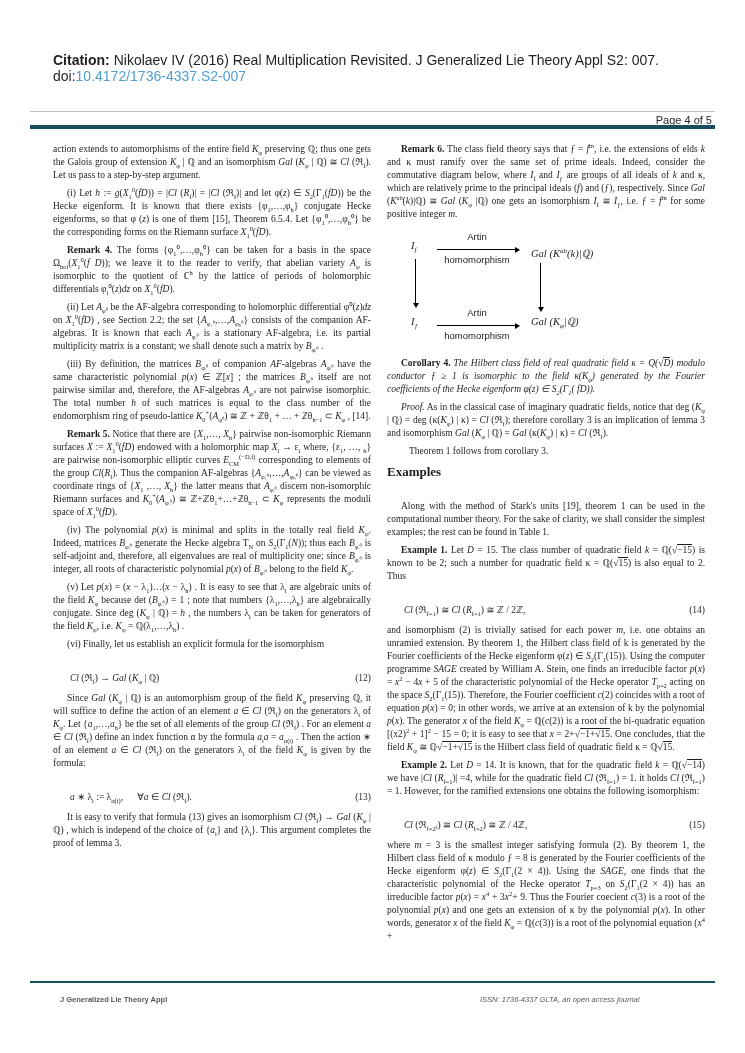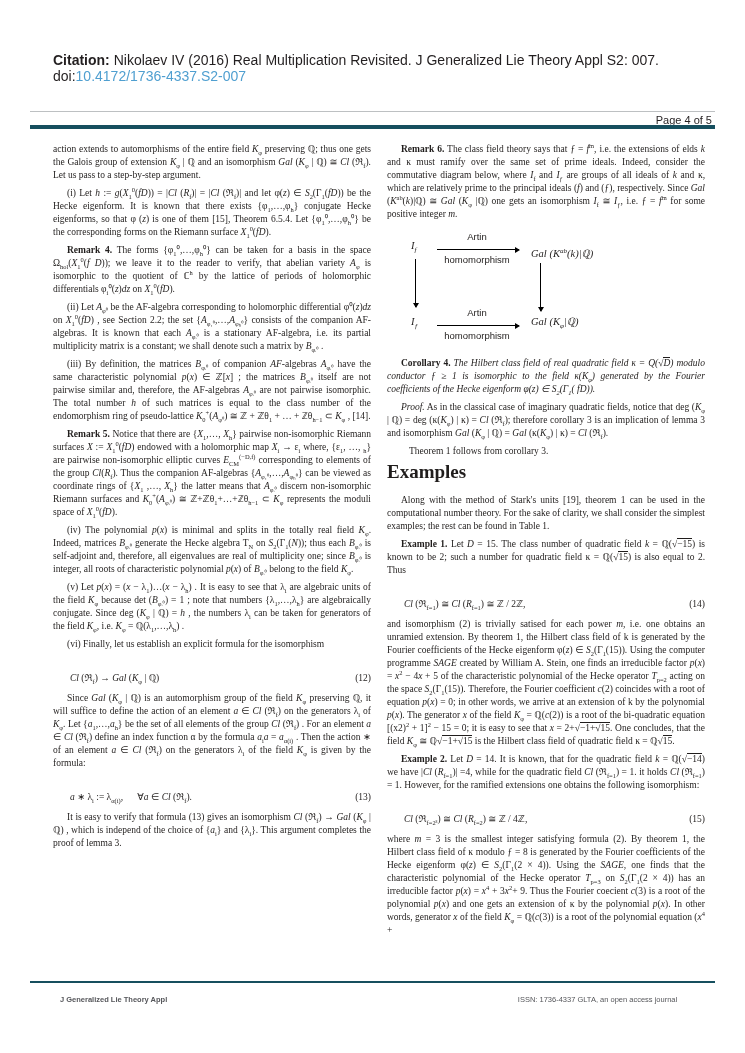--- a/index.html
+++ b/index.html
@@ -17,35 +17,35 @@
   .para{margin:0 0 5px;text-indent:14px;}
   .noindent{text-indent:0;}
   .indent-more{text-indent:22px;}
   .lead-b{font-weight:bold;}
   .lead-i{font-style:italic;}
   .italic-text{font-style:italic;}
   sub,sup{font-size:68%;line-height:0;}
   u{text-decoration:none;border-top:1px solid currentColor;}
   .equation{display:flex;justify-content:space-between;align-items:baseline;margin:5px 0 7px;padding-left:17px;}
   .eq-num{text-align:left;margin-top:16px;}
-  .section-heading{font-size:19px;font-weight:bold;margin:7px 0 16px;text-align:left;text-indent:0;}
+  .section-heading{font-size:13px;font-weight:bold;margin:7px 0 22px;text-align:left;text-indent:0;}
   
   .diagram{position:relative;width:300px;height:122px;margin:6px 0 8px 10px;font-size:10.5px;}
   .dg-node{position:absolute;white-space:nowrap;font-style:italic;}
   .dg-arrlabel{position:absolute;font-family:"Liberation Sans", sans-serif;font-style:normal;font-size:9.5px;text-align:center;white-space:nowrap;}
   .arr-h{position:absolute;border-top:1px solid #000;height:0;}
   .arr-h:after{content:'';position:absolute;right:-1px;top:-3.5px;border-left:5px solid #000;border-top:3px solid transparent;border-bottom:3px solid transparent;}
   .arr-v{position:absolute;border-left:1px solid #000;width:0;}
   .arr-v:after{content:'';position:absolute;bottom:-1px;left:-3.5px;border-top:5px solid #000;border-left:3px solid transparent;border-right:3px solid transparent;}
   
   .footer-rule{position:absolute;left:30px;right:30px;top:981px;border-top:2px solid #164f5e;}
   .footer{position:absolute;top:989px;left:30px;right:30px;display:flex;justify-content:space-between;font-family:"Liberation Sans", sans-serif;font-size:7.5px;color:#55565a;line-height:1.35;}
   .footer-left{width:220px;padding-left:30px;text-align:left;padding-top:6px;font-weight:bold;}
   .footer-center{flex:1;text-align:center;}
-  .footer-right{width:235px;text-align:center;padding-top:6px;}
+  .footer-right{width:235px;text-align:left;padding-top:6px;font-style:italic;}
 </style>
 </head>
 <body>
 
 <div class="citation"><span class="cit-label">Citation:</span><span> Nikolaev IV (2016) Real Multiplication Revisited. J Generalized Lie Theory Appl S2: 007. doi:</span><a class="doi-link">10.4172/1736-4337.S2-007</a></div>
 <div class="thin-rule"></div>
 <div class="page-num">Page 4 of 5</div>
 <div class="teal-bar"></div>
 
 <div class="columns">

